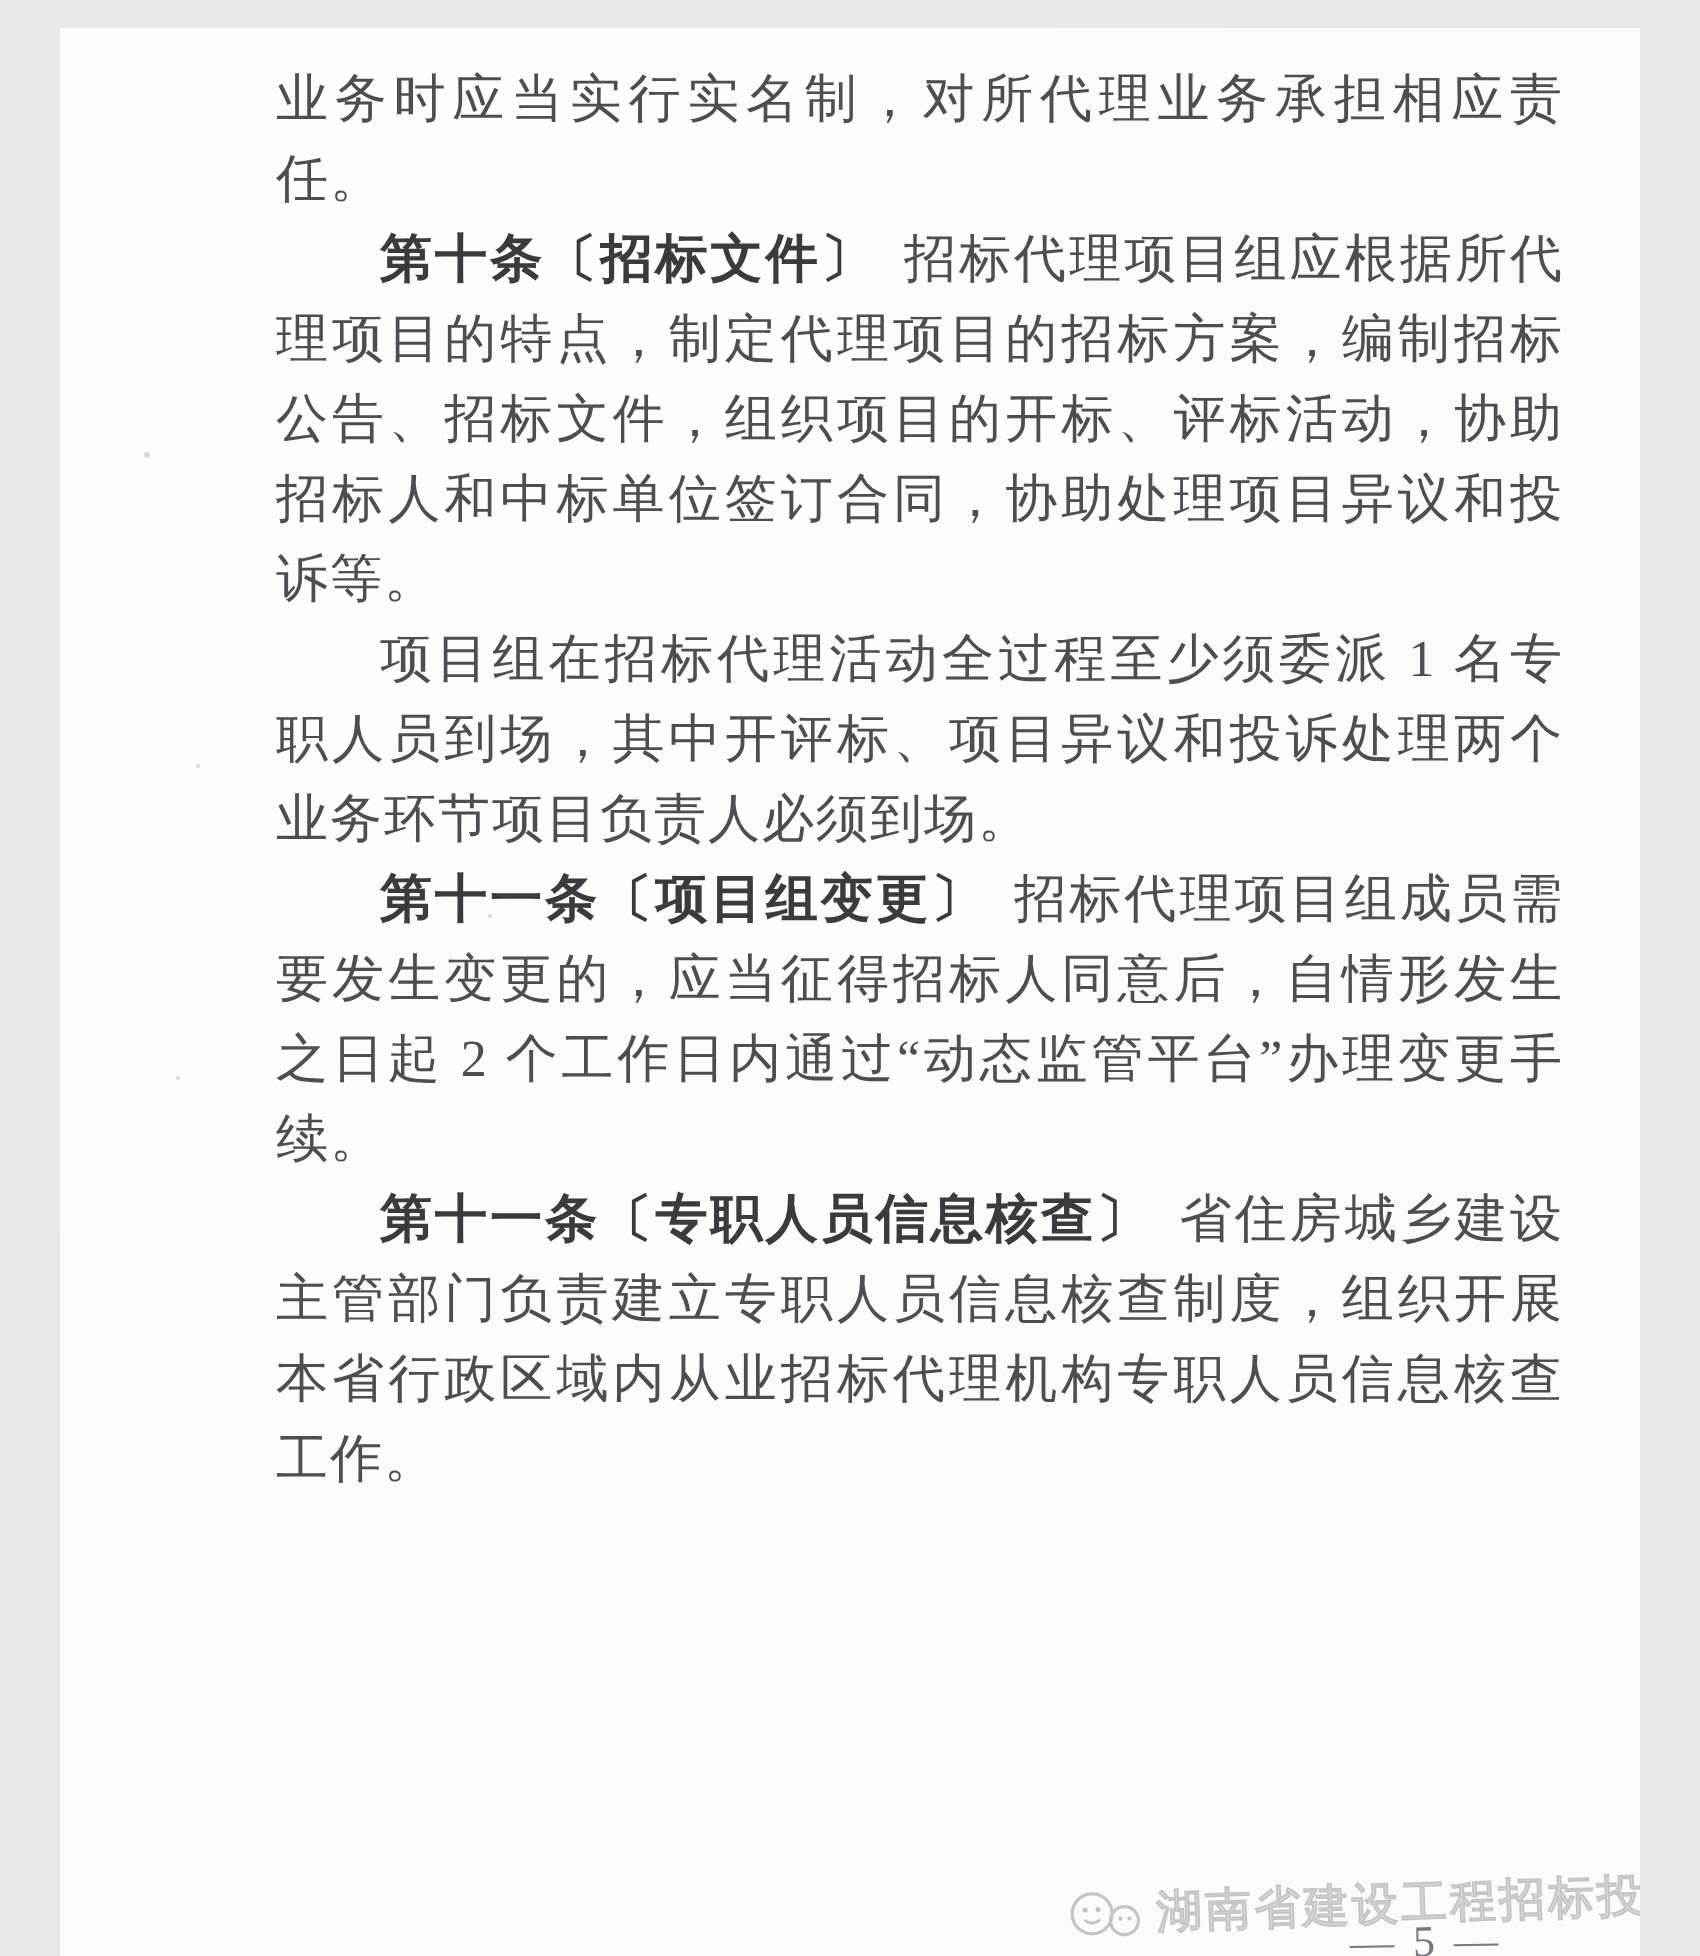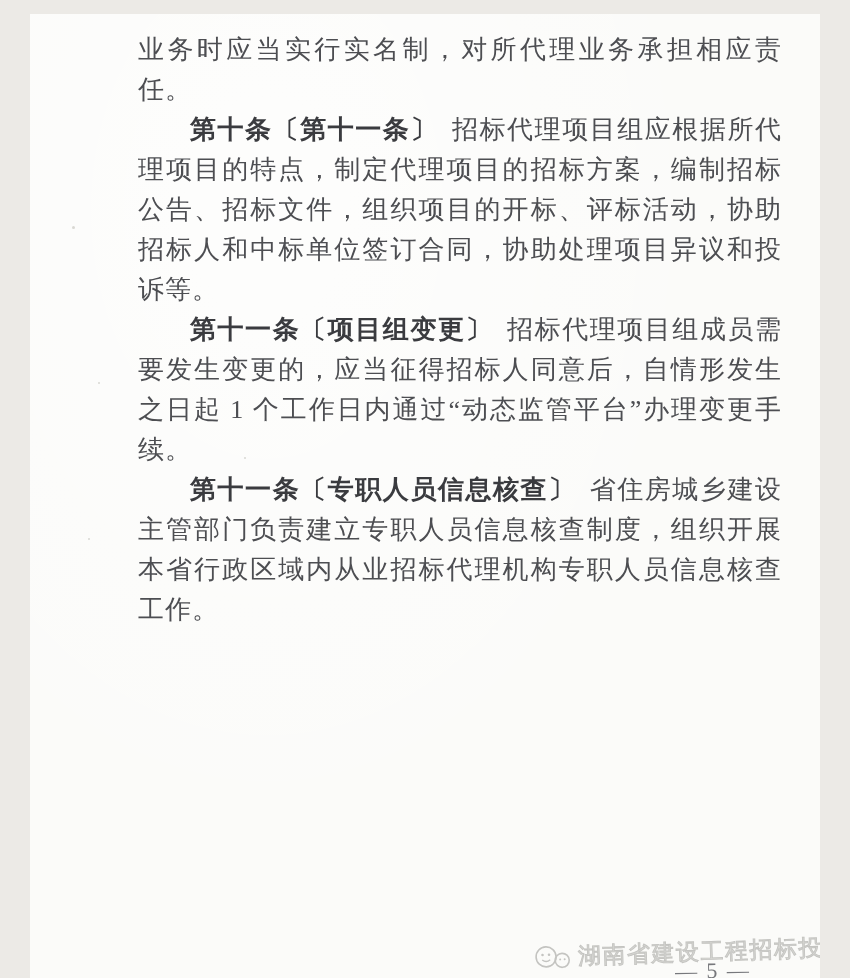--- a/index.html
+++ b/index.html
@@ -83,22 +83,23 @@
   .scan-noise .s4 { left: 214px; top: 443px; width: 2px; height: 2px; }
   .scan-noise .s5 { left: 792px; top: 373px; width: 2px; height: 2px; }
 </style>
 </head>
 <body>
 
 <div class="page">
 
   <div class="content" id="paragraphs">
       <div class="para"><span>业务时应当实行实名制，对所代理业务承担相应责任。</span></div>
-      <div class="para indent"><span class="para-head">第十条〔第十一条〕</span><span>招标代理项目组应根据所代理项目的特点，制定代理项目的招标方案，编制招标公告、招标文件，组织项目的开标、评标活动，协助招标人和中标单位签订合同，协助处理项目异议和投诉等。</span></div>
-      <div class="para indent"><span class="para-head">第十一条〔项目组变更〕</span><span>招标代理项目组成员需要发生变更的，应当征得招标人同意后，自情形发生之日起 1 个工作日内通过“动态监管平台”办理变更手续。</span></div>
+      <div class="para indent"><span class="para-head">第十条〔招标文件〕</span><span>招标代理项目组应根据所代理项目的特点，制定代理项目的招标方案，编制招标公告、招标文件，组织项目的开标、评标活动，协助招标人和中标单位签订合同，协助处理项目异议和投诉等。</span></div>
+      <div class="para indent"><span>项目组在招标代理活动全过程至少须委派 1 名专职人员到场，其中开评标、项目异议和投诉处理两个业务环节项目负责人必须到场。</span></div>
+      <div class="para indent"><span class="para-head">第十一条〔项目组变更〕</span><span>招标代理项目组成员需要发生变更的，应当征得招标人同意后，自情形发生之日起 2 个工作日内通过“动态监管平台”办理变更手续。</span></div>
       <div class="para indent"><span class="para-head">第十一条〔专职人员信息核查〕</span><span>省住房城乡建设主管部门负责建立专职人员信息核查制度，组织开展本省行政区域内从业招标代理机构专职人员信息核查工作。</span></div>
     </div>
 
   <div class="scan-noise">
     <span class="s1"></span>
       <span class="s2"></span>
       <span class="s3"></span>
       <span class="s4"></span>
       <span class="s5"></span>
   </div>

